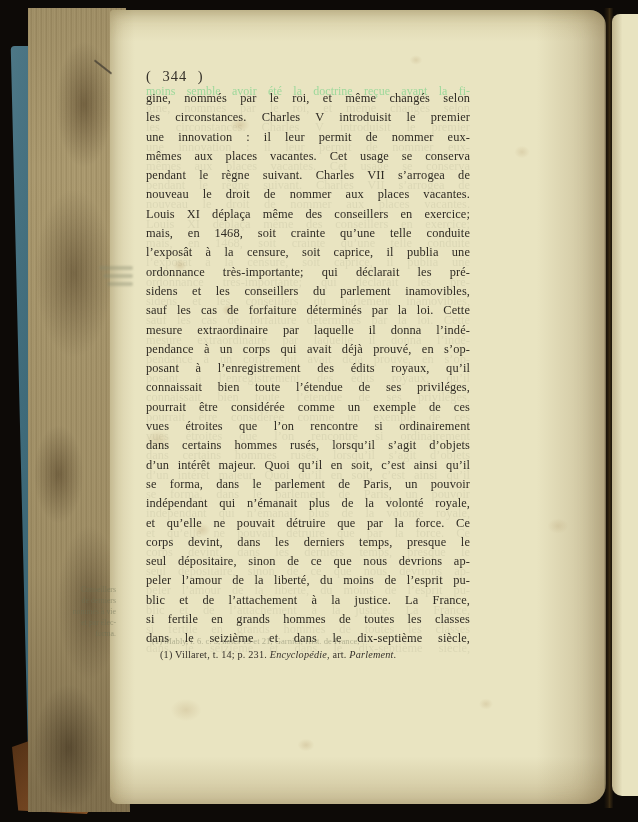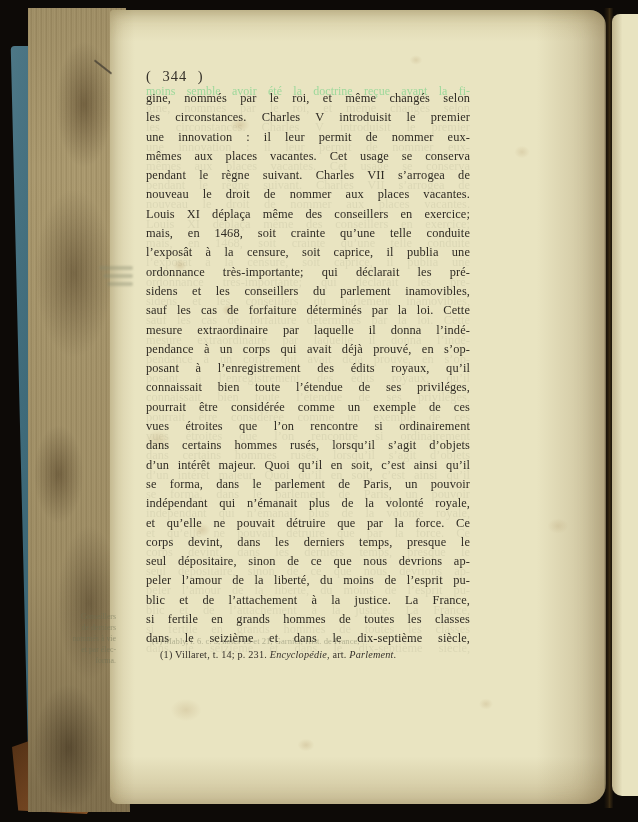--- a/index.html
+++ b/index.html
@@ -99,21 +99,21 @@
   .footnote{
     position:absolute;left:160px;top:648px;width:312px;
     font-size:10.2px;color:#35302a;letter-spacing:.2px;line-height:14px;
   }
   .footnote .it{font-style:italic;}
   .ghost-footnote{
     position:absolute;left:152px;top:636px;width:320px;
     font-size:8.6px;line-height:11px;color:#70745a;opacity:.45;filter:blur(.45px);
   }
   .margin-note{
-    position:absolute;left:52px;top:611px;width:64px;
+    position:absolute;left:52px;top:584px;width:64px;
     font-size:7.8px;line-height:11px;text-align:right;
     color:#6c7054;opacity:.55;filter:blur(.35px);
   }
   .smudge{position:absolute;left:95px;top:262px;width:38px;}
   .smudge b{display:block;height:4px;margin:4px 0 0 auto;background:#85886c;opacity:.38;filter:blur(1px);border-radius:2px;}
   .pen-mark{
     position:absolute;left:92px;top:66px;width:22px;height:2px;
     background:#4a4336;transform:rotate(38deg);border-radius:2px;opacity:.8;filter:blur(.3px);
   }
 </style>

